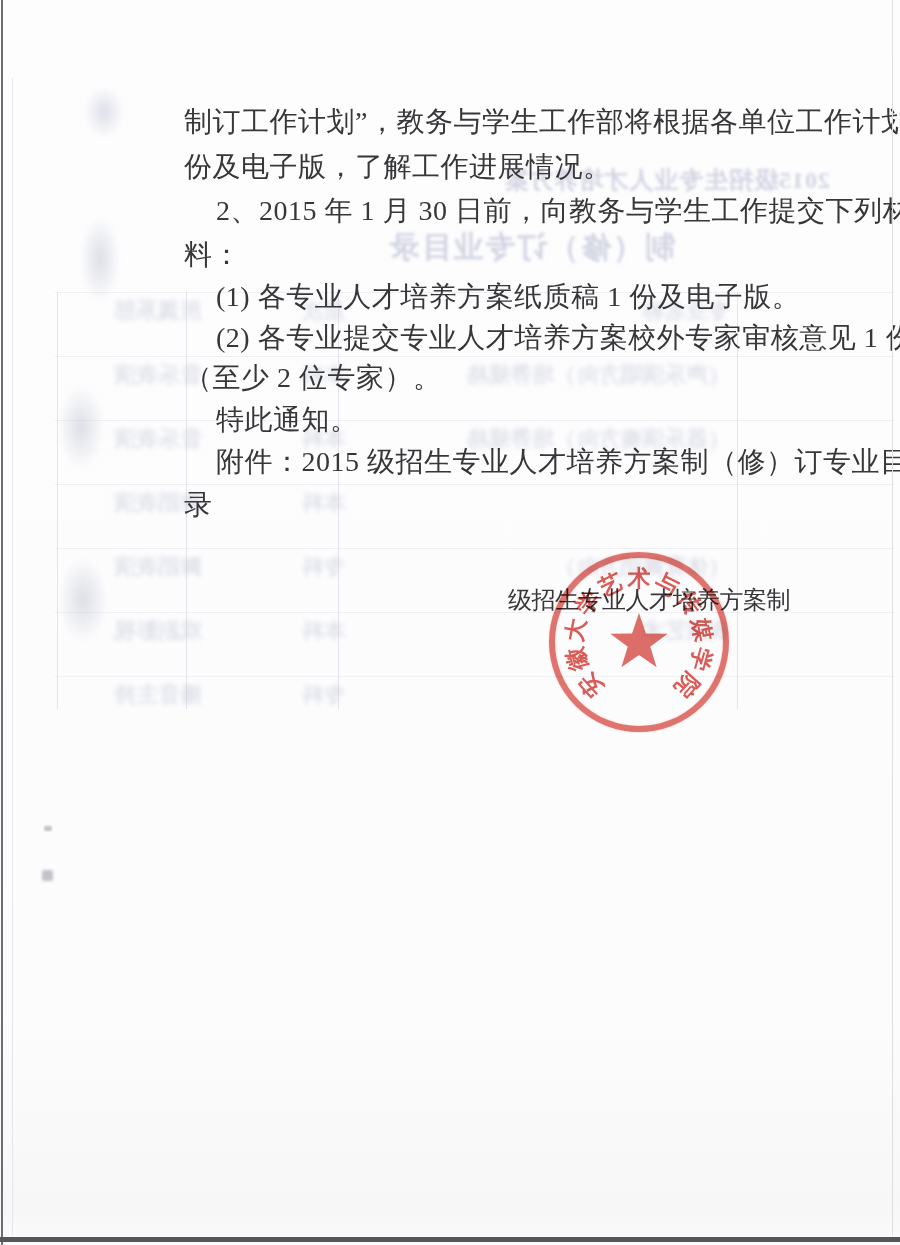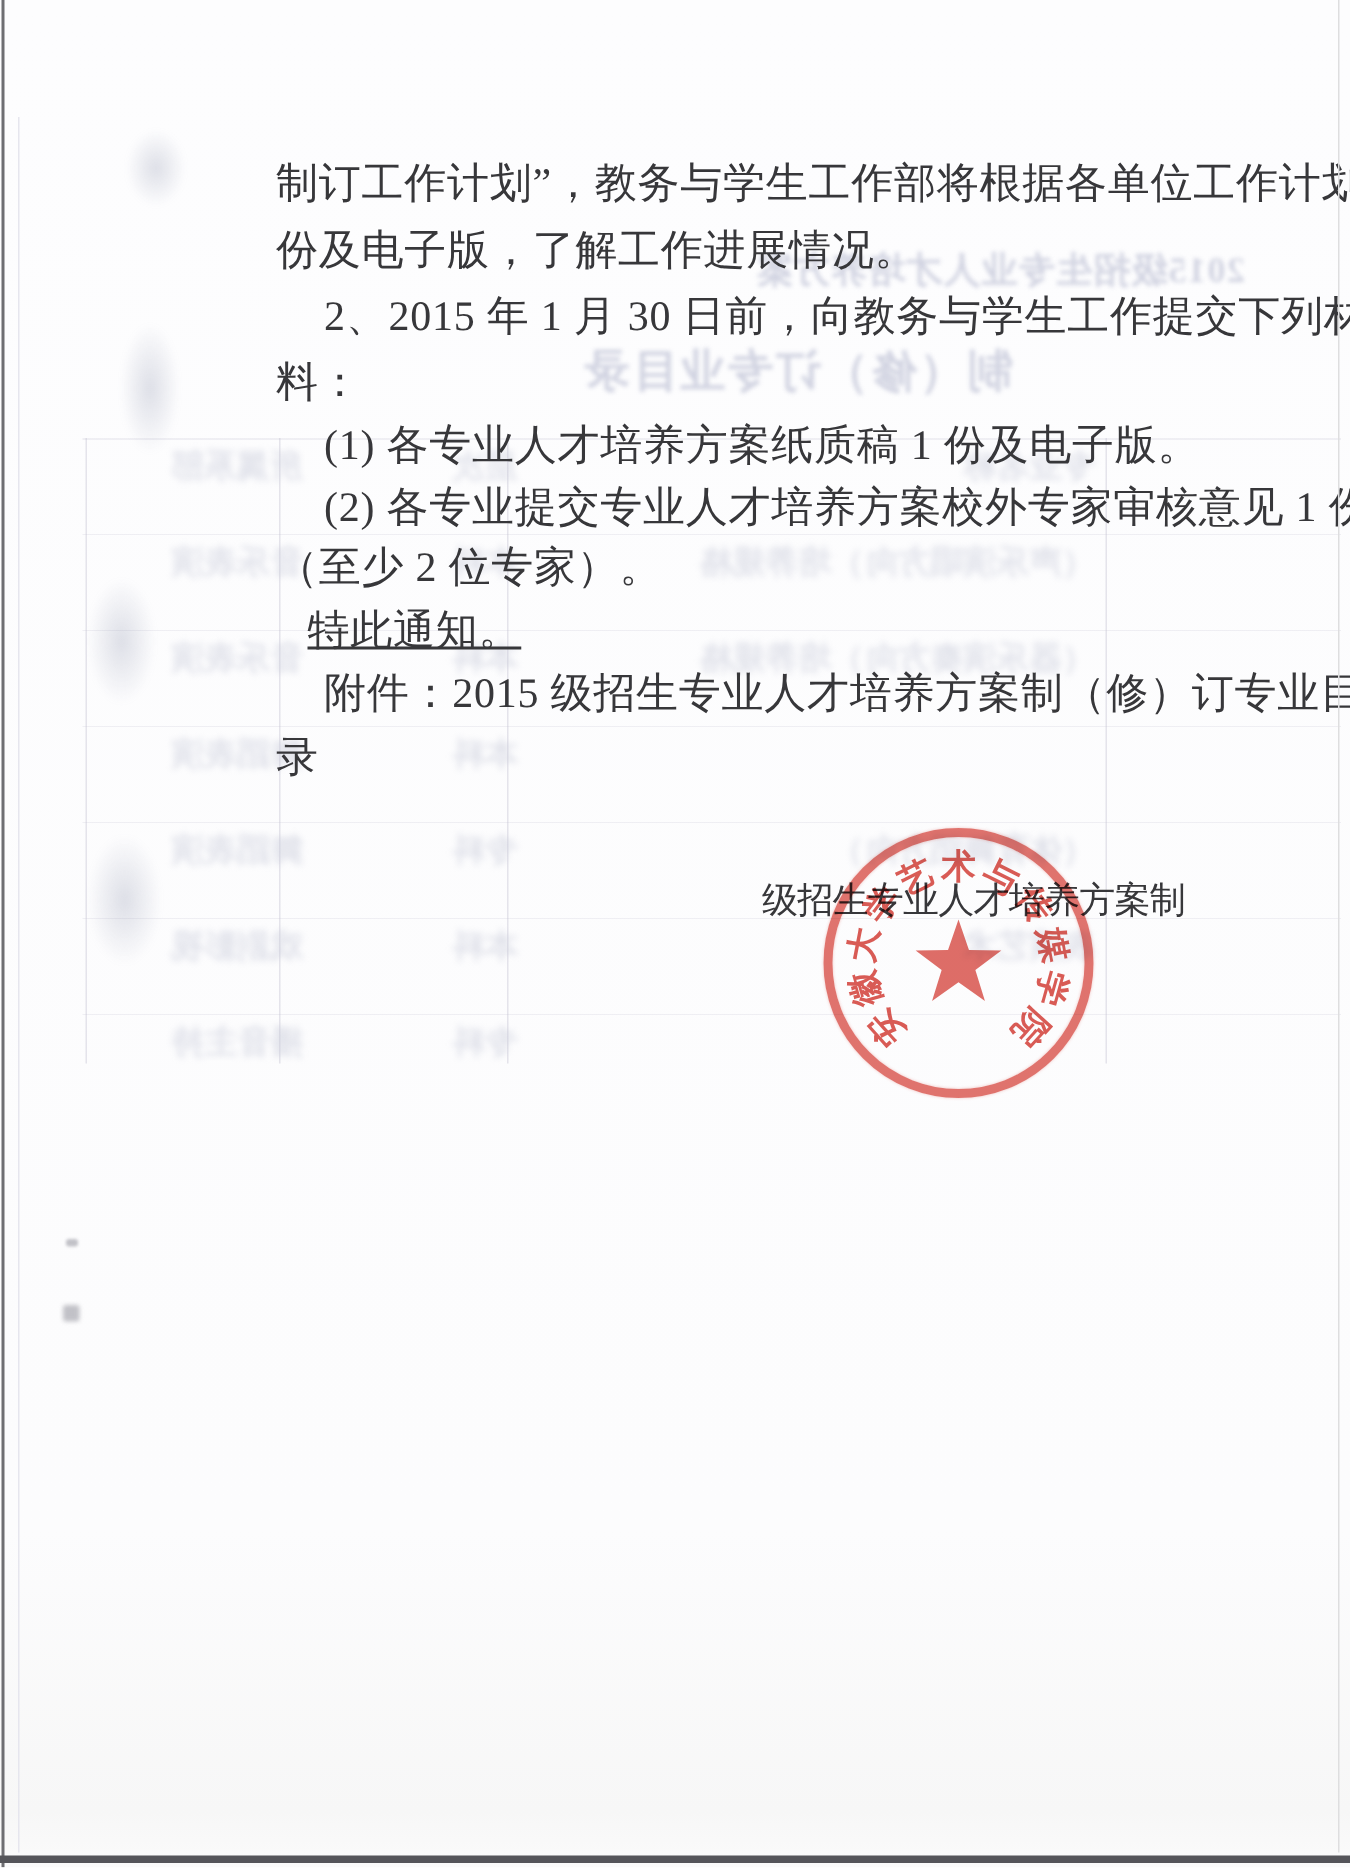--- a/index.html
+++ b/index.html
@@ -33,21 +33,21 @@
   .sm3{left:58px;top:385px;width:46px;height:85px;}
   .sm4{left:58px;top:556px;width:50px;height:88px;}
   .speck{position:absolute;background:#9b9ba4;opacity:.6;border-radius:2px;}
   .sp1{left:44px;top:826px;width:8px;height:5px;filter:blur(1px);}
   .sp2{left:42px;top:870px;width:11px;height:11px;filter:blur(1.5px);}
 
   
   .bline{position:absolute;font-size:28px;color:#37373a;letter-spacing:.5px;white-space:nowrap;}
   .l0{left:184px;top:103px;} .l1{left:184px;top:148px;} .l2{left:216px;top:192px;}
   .l3{left:184px;top:236px;} .l4{left:216px;top:278px;text-align:center;} .l5{left:216px;top:319px;}
-  .l6{left:184px;top:359px;text-align:right;} .l7{left:205px;top:401px;text-decoration:underline;} .l8{left:216px;top:443px;}
+  .l6{left:184px;top:359px;text-align:right;} .l7{left:216px;top:401px;} .l8{left:216px;top:443px;}
   .l9{left:184px;top:486px;}
   .signature{position:absolute;left:508px;top:584px;font-size:24px;letter-spacing:-.5px;
       color:#37373a;white-space:nowrap;}
   .docdate{position:absolute;left:560px;top:632px;font-size:24px;color:#37373a;white-space:nowrap;}
 
   
   .seal{position:absolute;left:549px;top:552px;width:180px;height:180px;
         mix-blend-mode:multiply;opacity:.92;}
   .seal-ring{position:absolute;left:0;top:0;width:168px;height:168px;border:6px solid rgba(216,66,58,.8);
         border-radius:50%;box-shadow:0 0 2px rgba(216,66,58,.35), inset 0 0 2px rgba(216,66,58,.35);}

